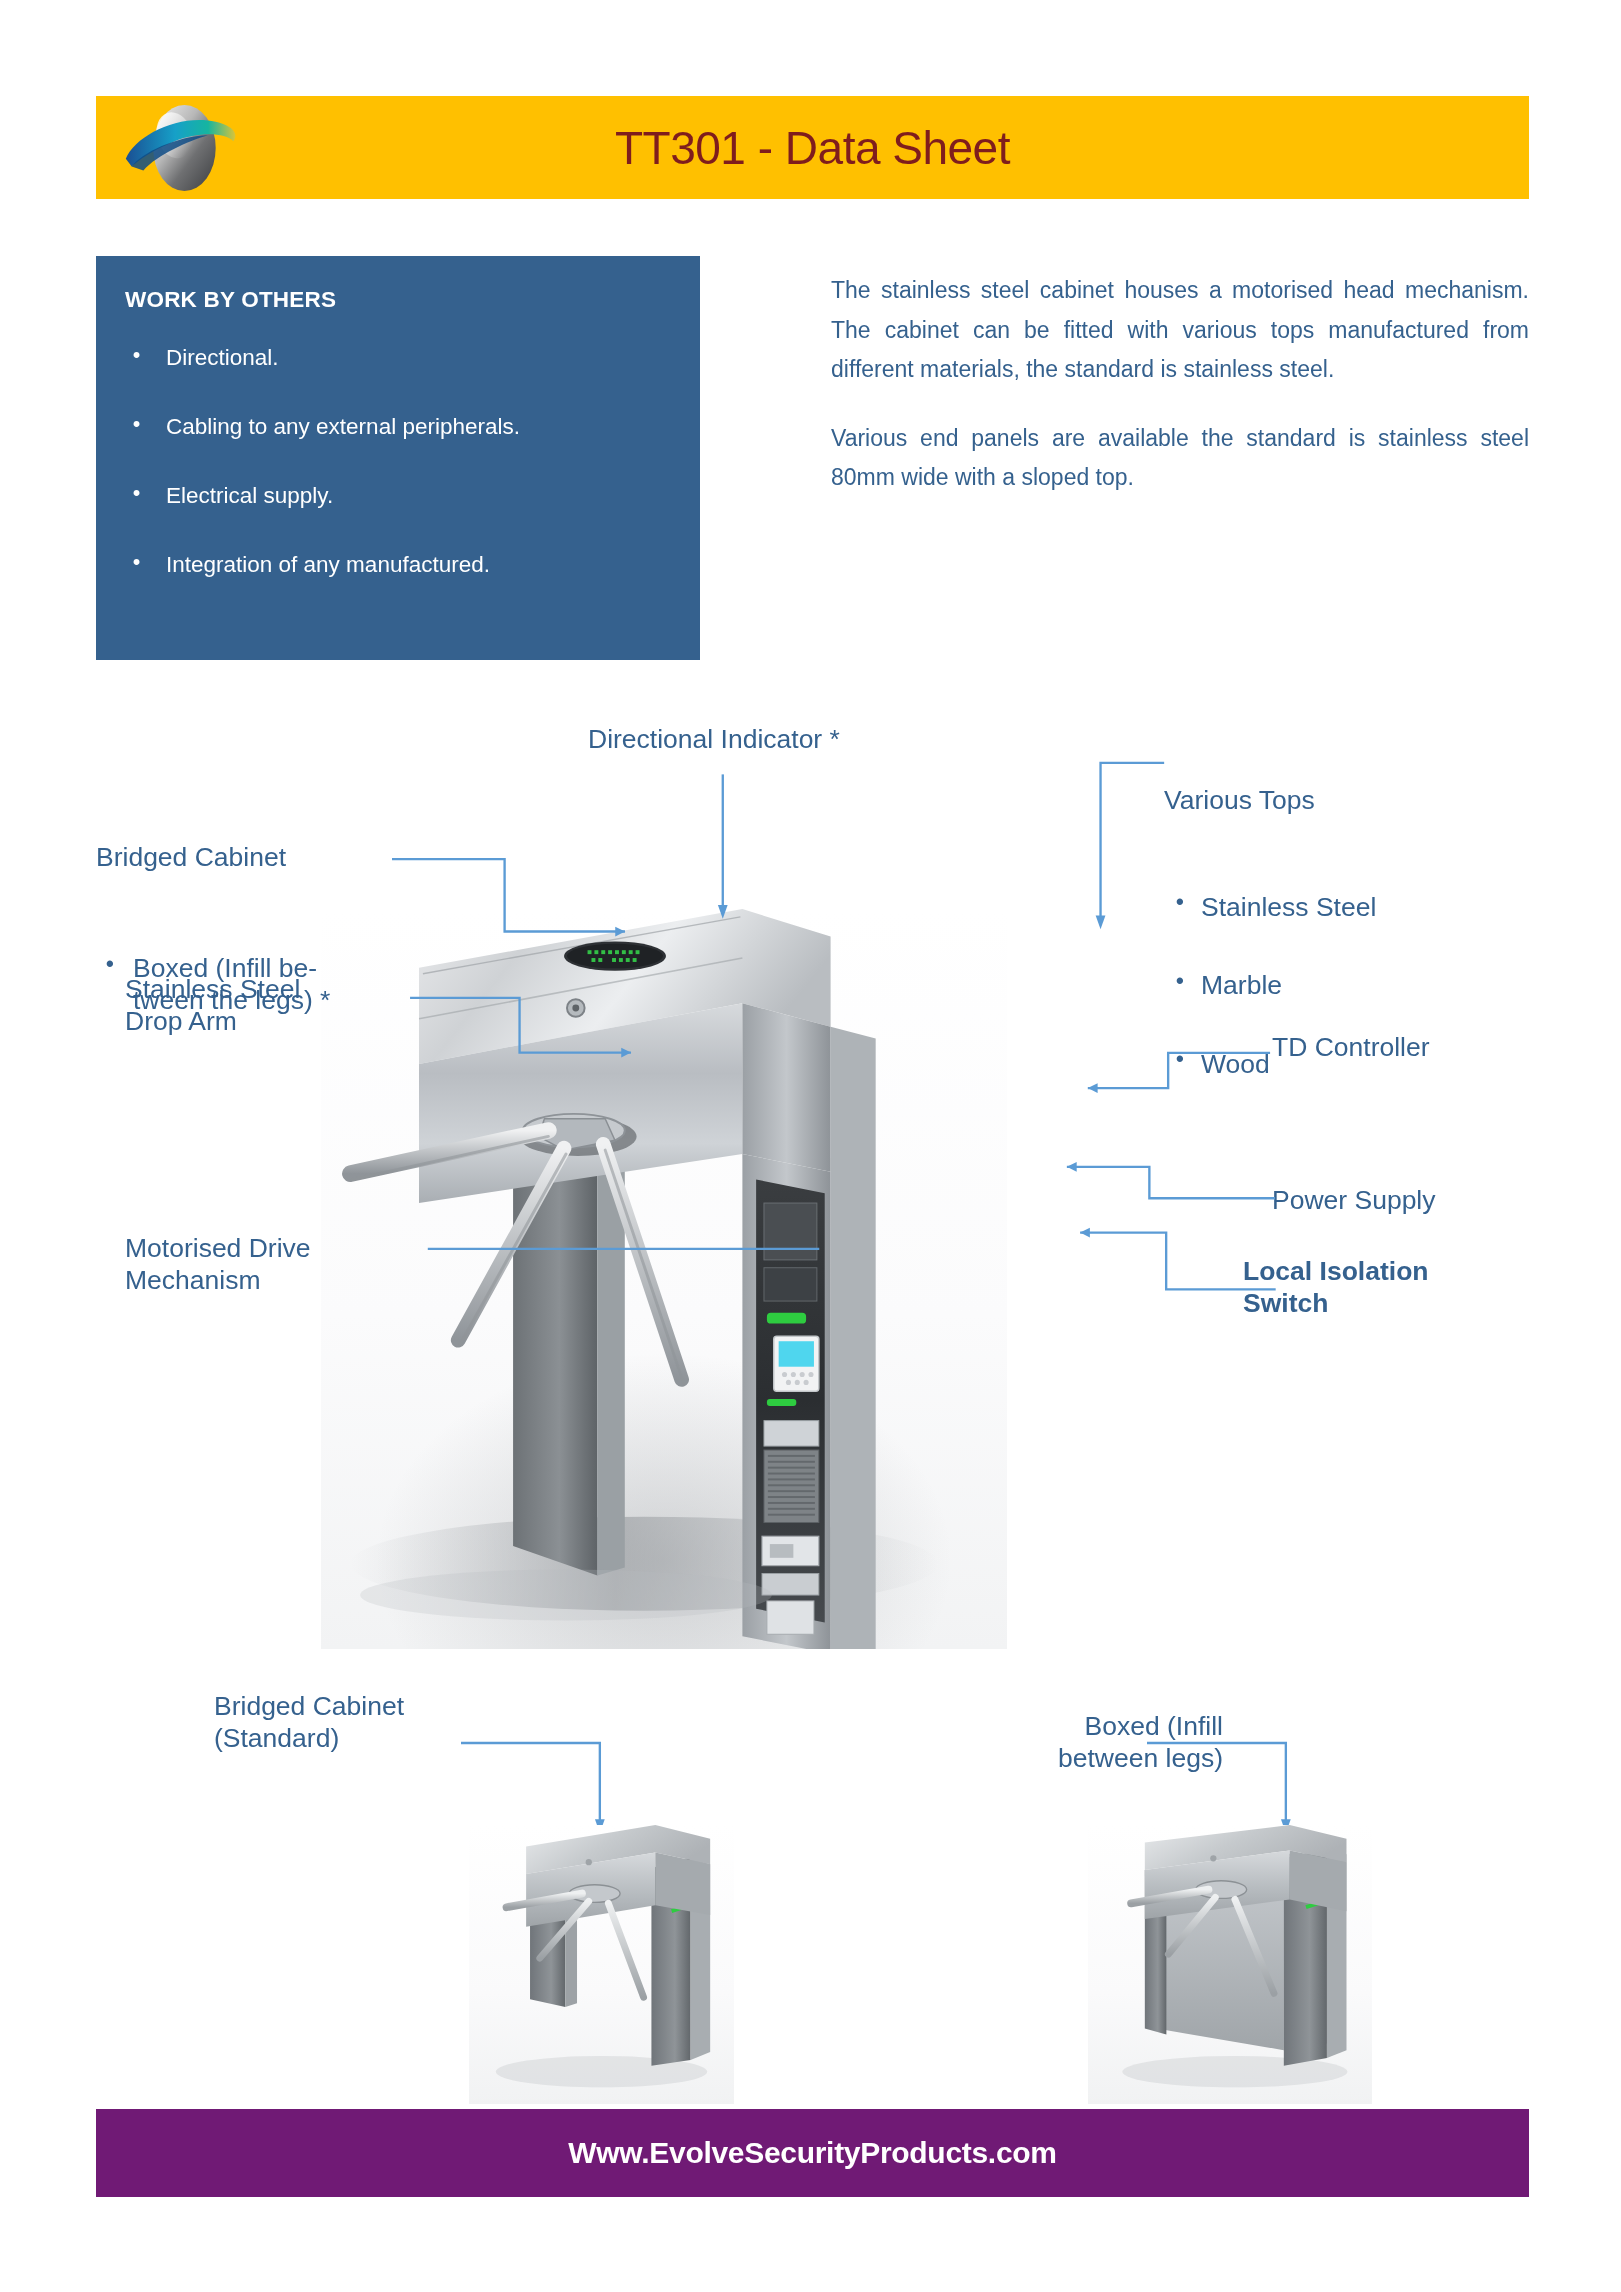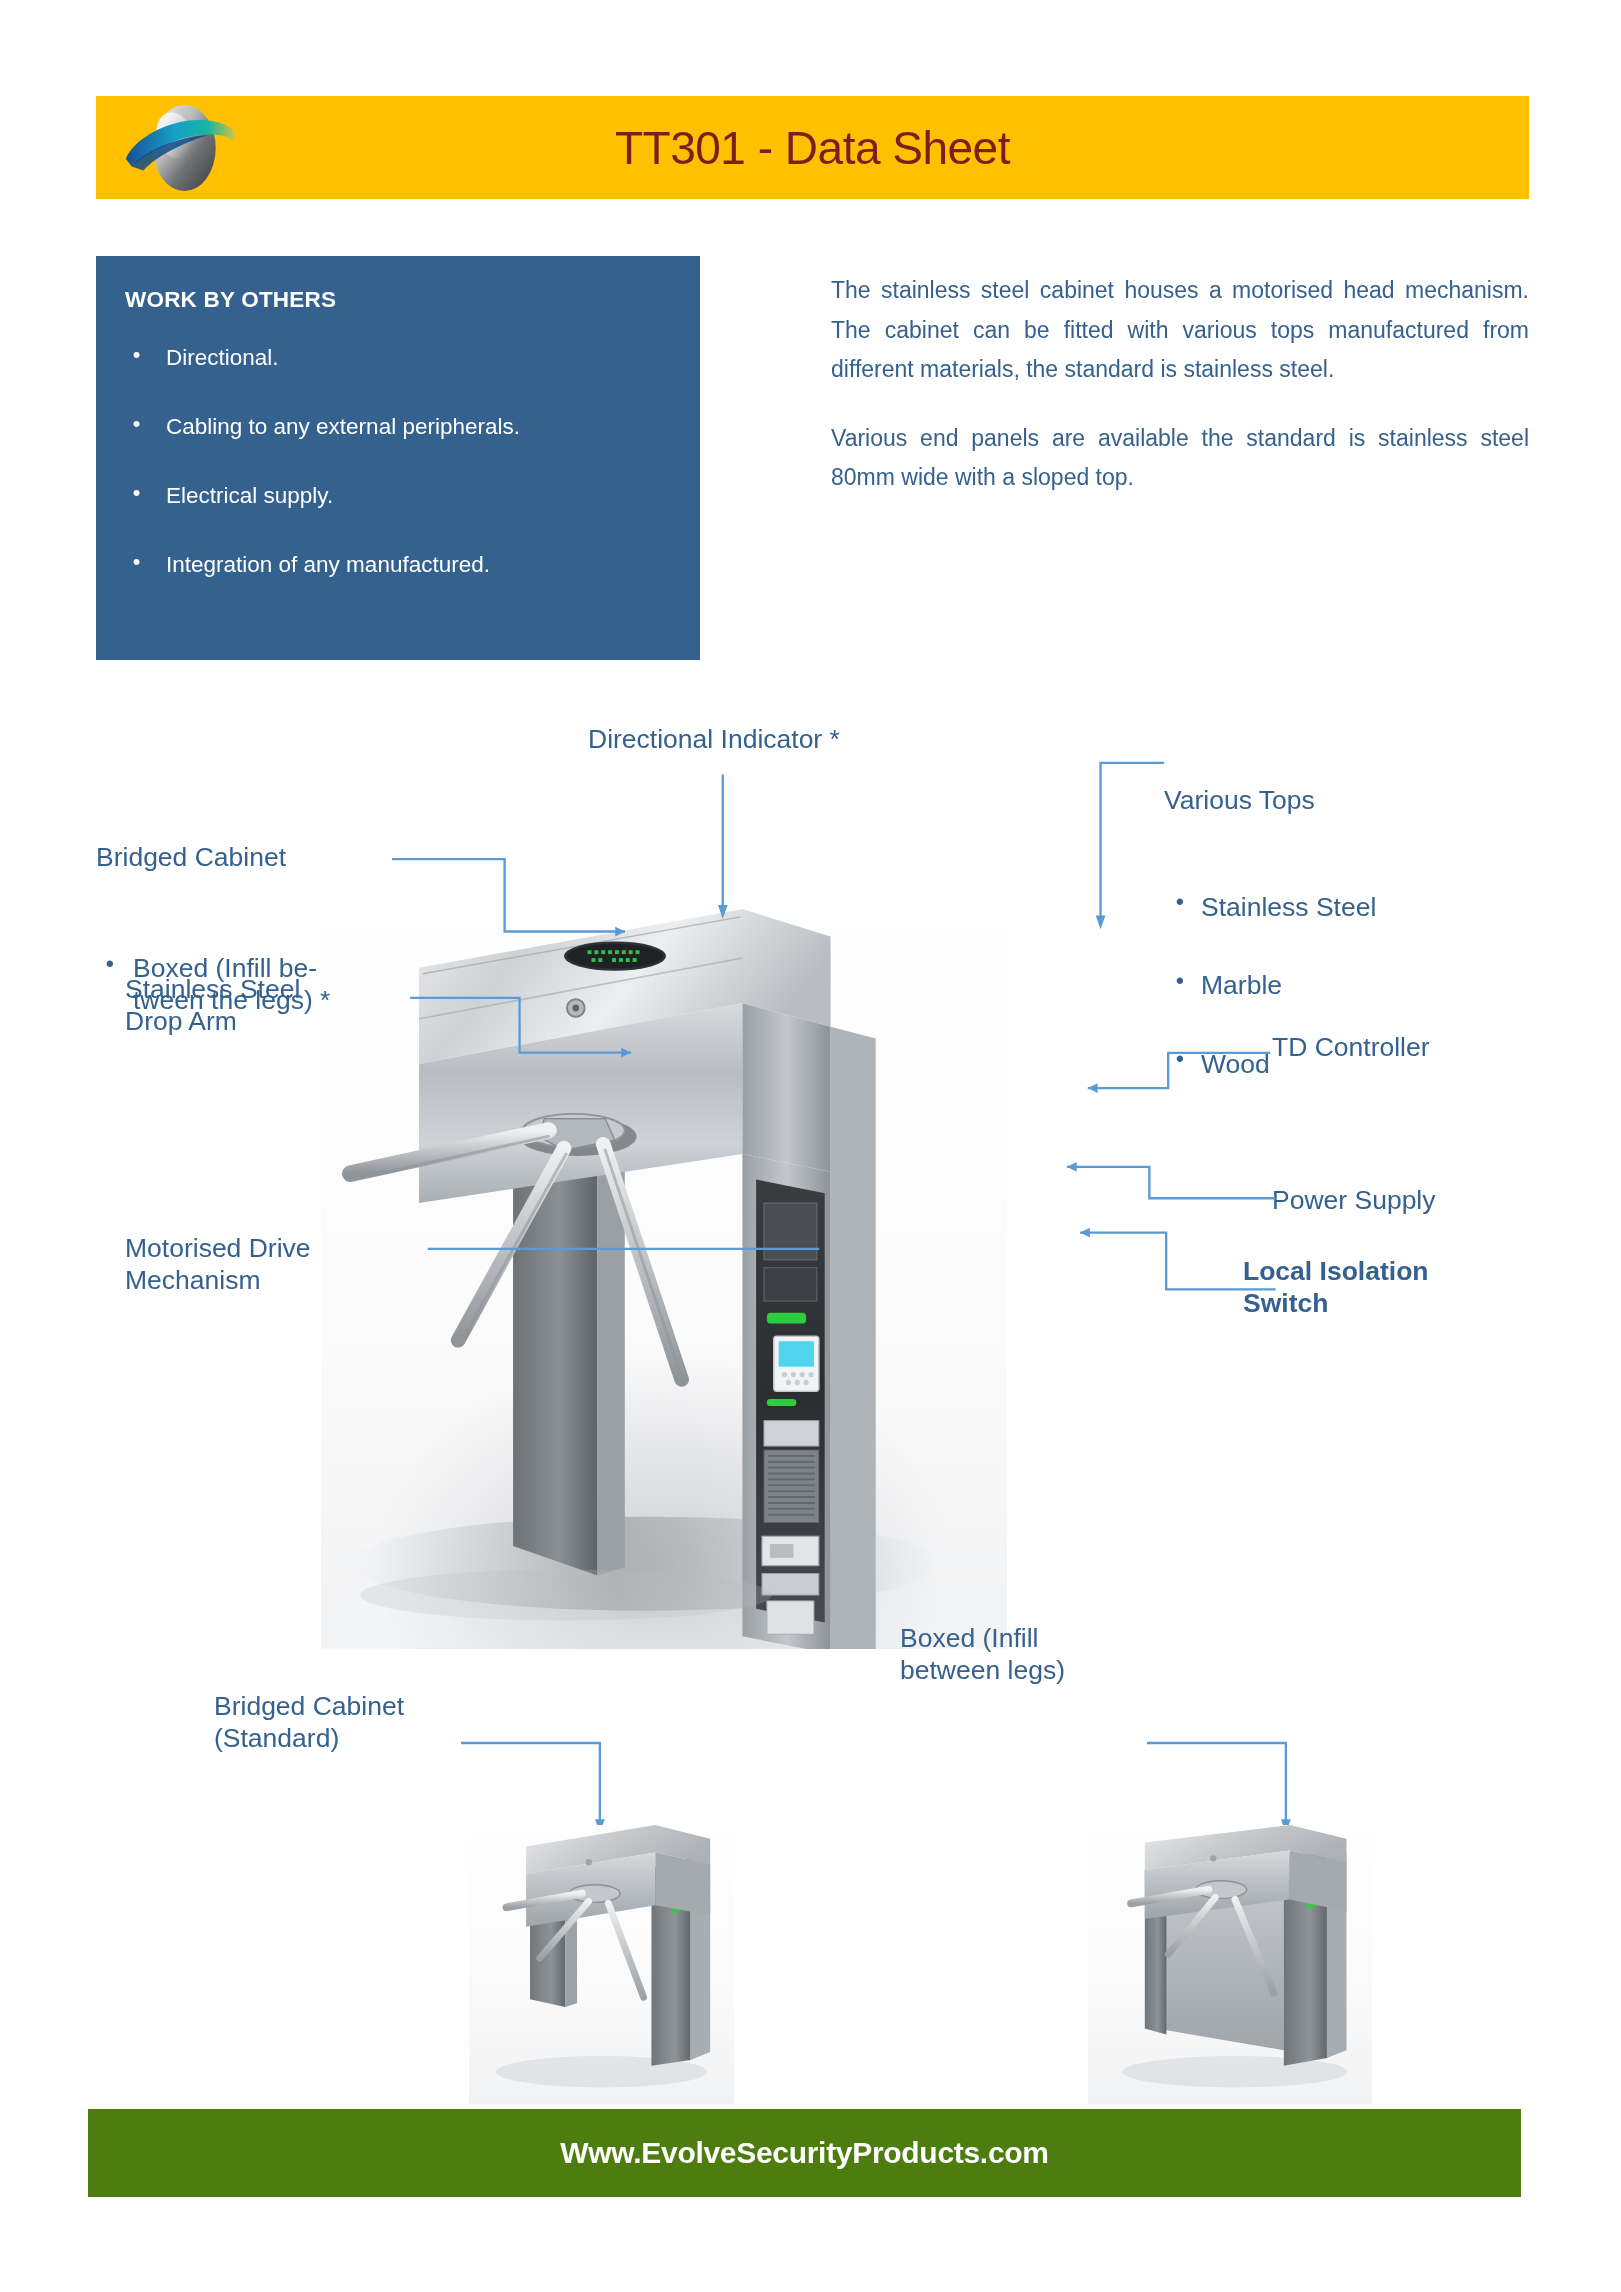--- a/index.html
+++ b/index.html
@@ -172,25 +172,25 @@
   
   .thumb {
     position: absolute;
     background: linear-gradient(180deg,#ffffff 0%,#fafafb 60%,#f1f2f3 100%);
     overflow: hidden;
   }
 
   
   .footer-band {
     position: absolute;
-    left: 88px;
+    left: 96px;
     top: 2109px;
     width: 1433px;
     height: 88px;
-    background: #4d7c0f;
+    background: #701a75;
     display: flex;
     align-items: center;
     justify-content: center;
   }
   .footer-text {
     color: #ffffff;
     font-size: 30px;
     font-weight: bold;
     letter-spacing: -0.3px;
   }
@@ -509,21 +509,21 @@
         <ellipse cx="128" cy="70" rx="26" ry="9" fill="#c4c8cc" stroke="#8c9195" stroke-width="1.4"></ellipse>
 
         <g stroke="url(#tArm1)" stroke-linecap="round" fill="none">
           <line x1="115" y1="70" x2="38" y2="84" stroke-width="8"></line>
           <line x1="122" y1="78" x2="72" y2="136" stroke-width="7"></line>
           <line x1="142" y1="80" x2="178" y2="176" stroke-width="7"></line>
         </g>
       </svg>
     </div>
 
-    <div class="lbl" style="position:absolute; left:900px; top:1622px; width:323px;">Boxed (Infill
+    <div class="lbl" style="position:absolute; left:900px; top:1710px; width:323px;text-align:right;">Boxed (Infill
 between legs)</div>
 
     <svg class="leader" style="left:1147px; top:1735px;" width="176" height="108" viewBox="0 0 180 110">
       <polyline points="0,8 142,8 142,92" fill="none" stroke="#5B9BD5" stroke-width="2.4"></polyline>
       <polygon points="142,100 137,86 147,86" fill="#5B9BD5"></polygon>
     </svg>
 
     <div class="thumb" style="left:1088px; top:1825px; width:284px; height:279px;">
       <svg width="284" height="279" viewBox="0 0 290 285" xmlns="http://www.w3.org/2000/svg">
         <defs>

